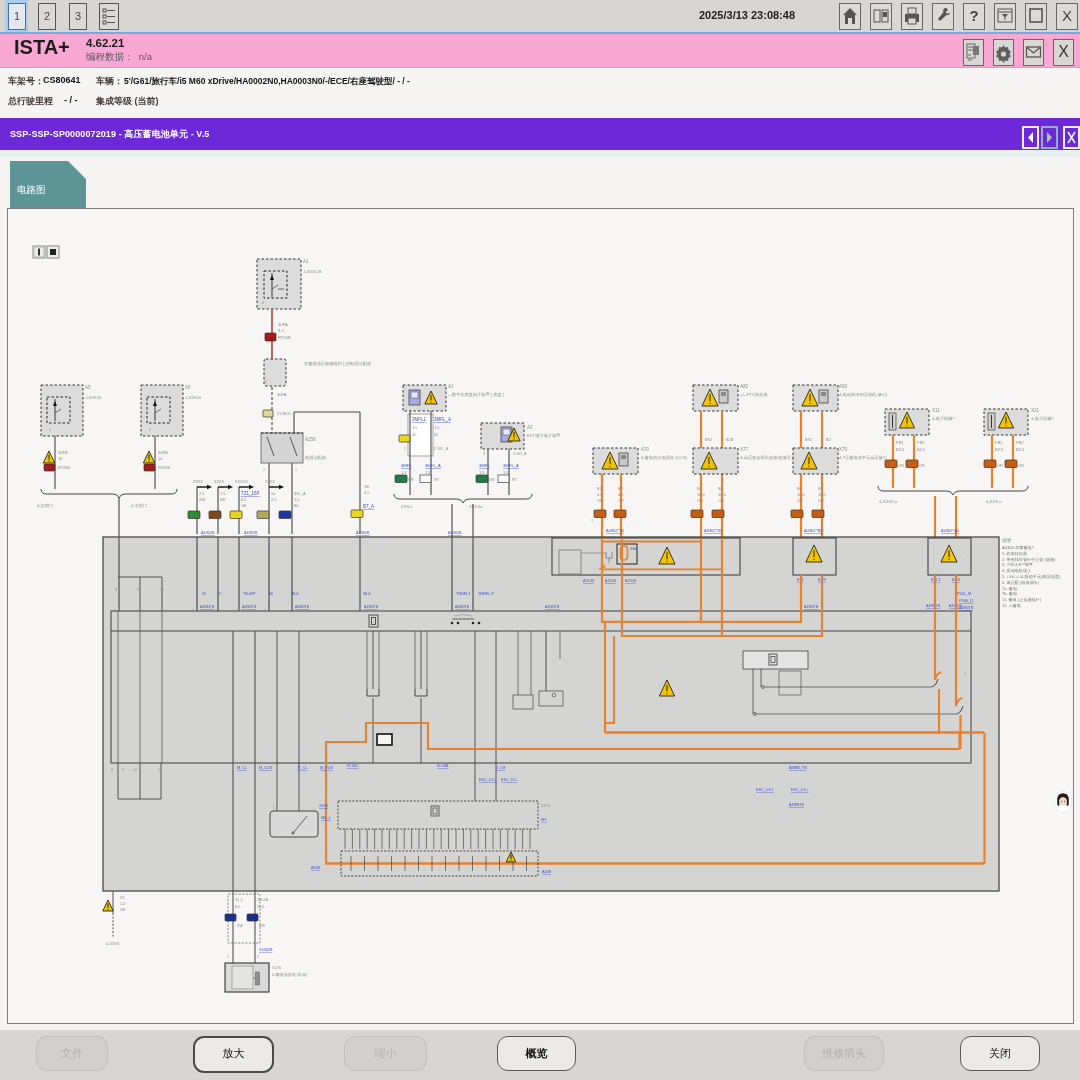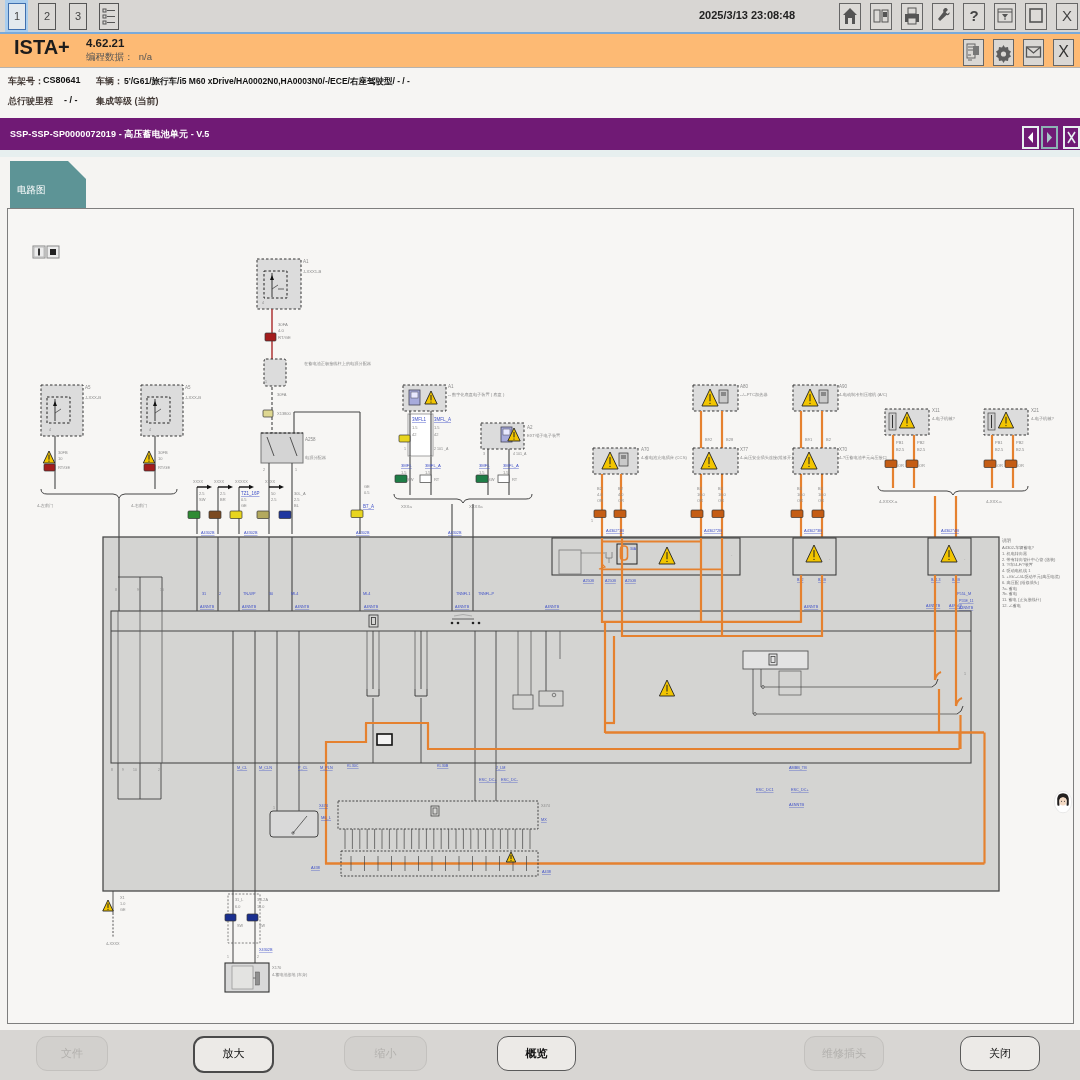--- a/index.html
+++ b/index.html
@@ -6,31 +6,31 @@
 body{width:1080px;height:1080px;overflow:hidden;font-family:"Liberation Sans",sans-serif;background:#f5f4f2;position:relative;}
 .abs{position:absolute;}
 
 #row1{left:0;top:0;width:1080px;height:32px;background:#d8d6d3;border-bottom:2px solid #79aadb;}
 .tabbox{position:absolute;top:3px;width:16px;height:25px;border:1px solid #555;color:#444;font-size:11px;text-align:center;line-height:25px;background:#dbd9d6;}
 #tab1glow{left:5px;top:0;width:23px;height:32px;background:#a9cdee;}
 #tab1{left:8px;background:#e3e9ee;border:1px solid #3f6fae;}
 .icon1{position:absolute;top:3px;width:20px;height:25px;border:1px solid #666;background:#dcdad7;}
 #datetxt{position:absolute;top:9px;left:662px;width:170px;text-align:center;font-size:11px;color:#222;font-weight:bold;}
 
-#row2{left:0;top:34px;width:1080px;height:33px;background:#fdba74;border-bottom:1px solid #b5b3b0;}
+#row2{left:0;top:34px;width:1080px;height:33px;background:#f9a8d4;border-bottom:1px solid #b5b3b0;}
 #ista{left:14px;top:2px;font-size:20px;font-weight:bold;color:#1c1c1c;}
 #ver{left:86px;top:3px;font-size:11.5px;font-weight:bold;color:#1c1c1c;}
 #progdata{left:86px;top:17px;font-size:9.5px;color:#555;}
 .icon2{position:absolute;top:5px;width:19px;height:25px;border:1px solid #666;background:#d9d7d4;}
 
 #vinfo{left:0;top:68px;width:1080px;height:50px;background:#f6f5f3;}
 .vlbl{color:#433a36;font-weight:bold;font-size:9px;}
 .vval{color:#111;font-weight:bold;font-size:9px;}
 
-#teal{left:0;top:118px;width:1080px;height:32px;background:#701a75;}
+#teal{left:0;top:118px;width:1080px;height:32px;background:#6d28d9;}
 #tealtitle{left:10px;top:10px;font-size:9px;font-weight:bold;color:#fff;letter-spacing:0.1px;}
 .tbtn{position:absolute;top:8px;width:13px;height:19px;border:2px solid #e8f0f0;text-align:center;}
 #strip2{left:0;top:150px;width:1080px;height:7px;background:#e7efef;}
 
 #tabrow{left:4px;top:157px;width:893px;height:51px;background:#f5f4f2;}
 
 #content{left:7px;top:208px;width:1065px;height:814px;background:#f7f6f4;border:1px solid #7e7e7e;}
 
 #botbar{left:0;top:1030px;width:1080px;height:50px;background:#d8d6d3;}
 .btn{position:absolute;top:6px;height:33px;font-size:11px;text-align:center;line-height:33px;border-radius:11px;}

